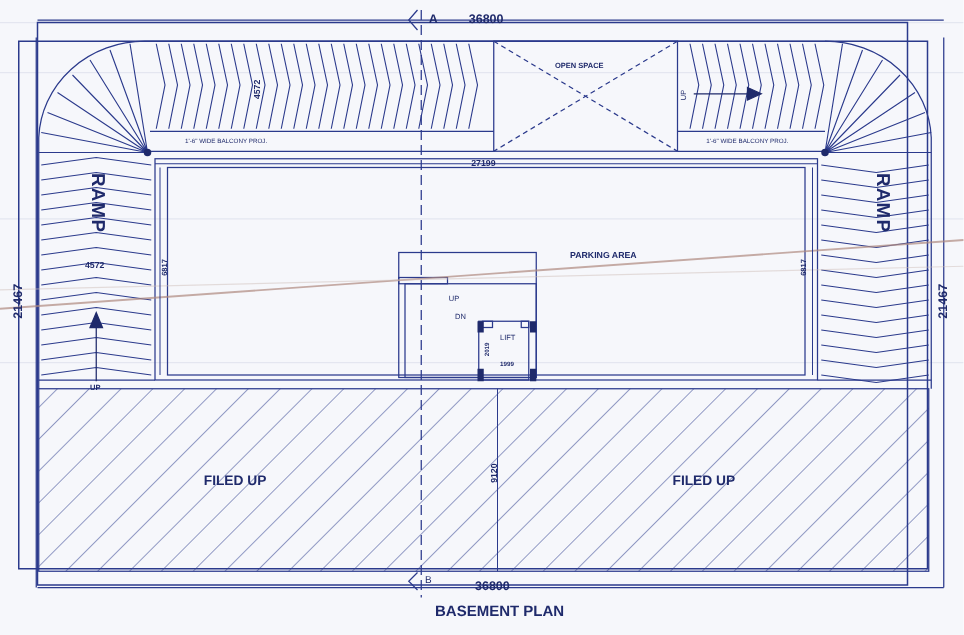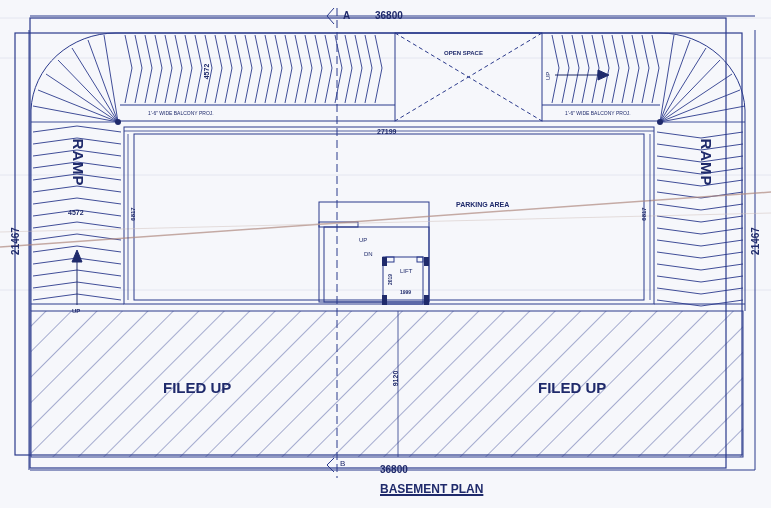--- a/index.html
+++ b/index.html
@@ -6,22 +6,22 @@
   body{width:771px;height:508px;overflow:hidden;position:relative;font-family:"Liberation Sans",sans-serif;}
   #stage{position:absolute;left:0;top:0;width:771px;height:508px;background:#f6f7fb;}
   svg{position:absolute;left:0;top:0;}
   .lbl{position:absolute;color:#1f2a6b;font-family:"Liberation Sans",sans-serif;font-weight:bold;white-space:nowrap;line-height:1;}
   .dim{font-size:10px;}
   .small{font-size:6px;font-weight:bold;}
   .tiny{font-size:5px;font-weight:normal;}
   .ramp{font-size:15px;letter-spacing:1px;}
   .vert{transform:rotate(-90deg);transform-origin:center center;}
   .vertcw{transform:rotate(90deg);transform-origin:center center;}
-  .title{font-size:12px;text-decoration:underline;text-decoration-thickness:2px;margin-left:32px;}
-  .filled{font-size:15px;text-align:center;}
+  .title{font-size:12px;text-decoration-thickness:2px;}
+  .filled{font-size:11px;text-align:center;}
 </style>
 </head>
 <body>
 
 <div id="stage">
 <svg width="771" height="508" viewBox="0 0 771 508">
   <defs>
     <pattern id="hatch" patternUnits="userSpaceOnUse" width="18" height="18" patternTransform="rotate(45)">
       <line x1="0" y1="0" x2="0" y2="18" stroke="#2b3a8c" stroke-width="0.8"></line>
     </pattern>

